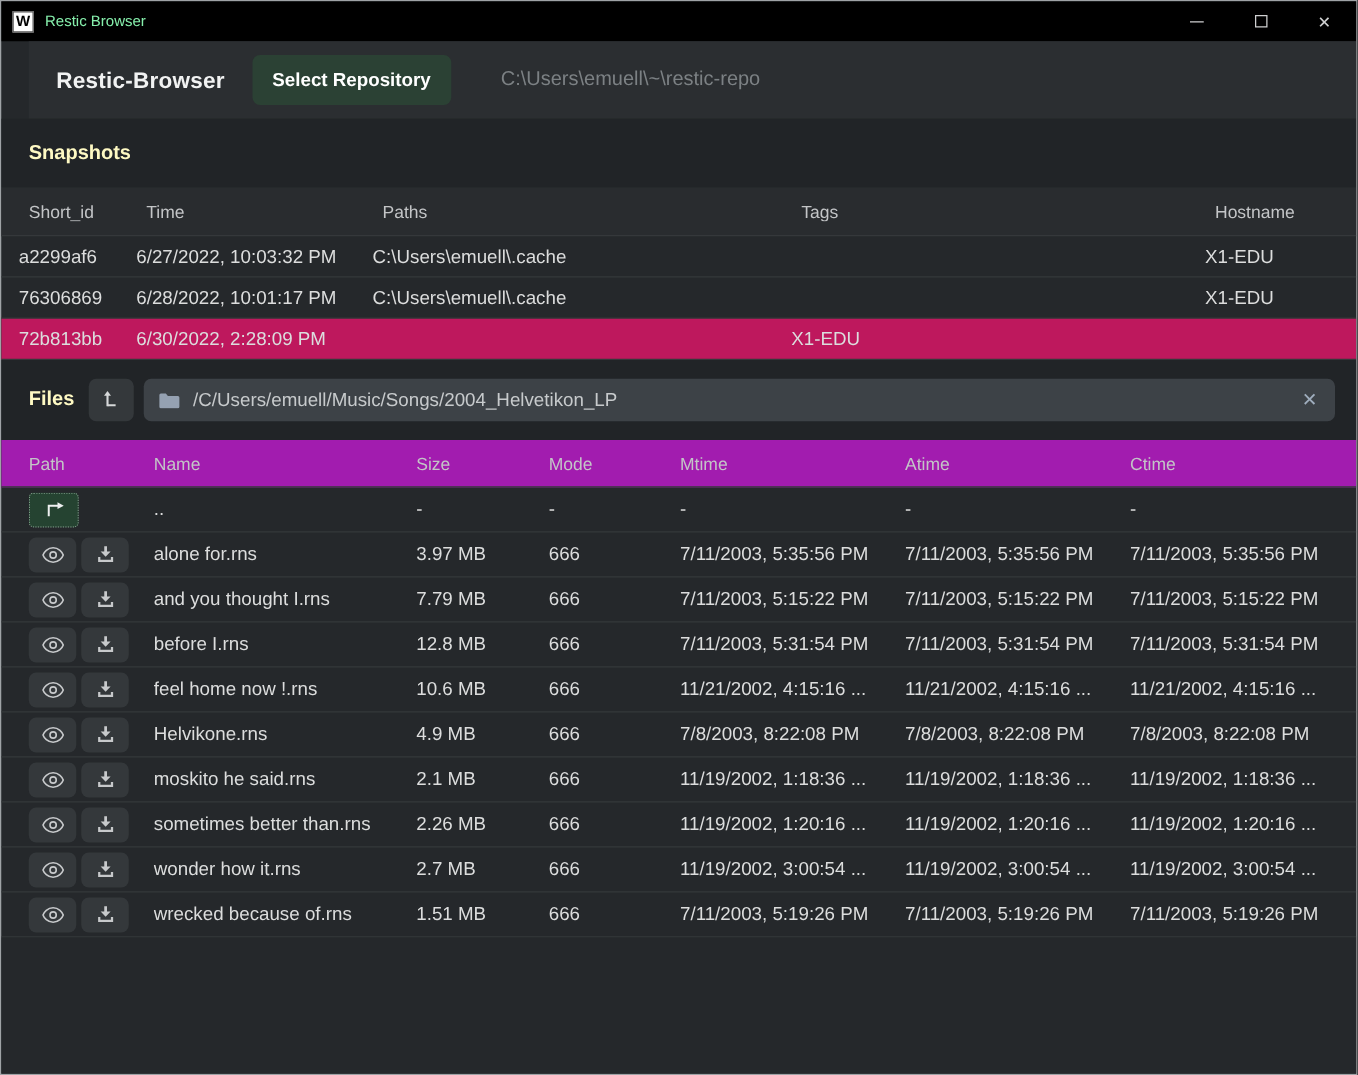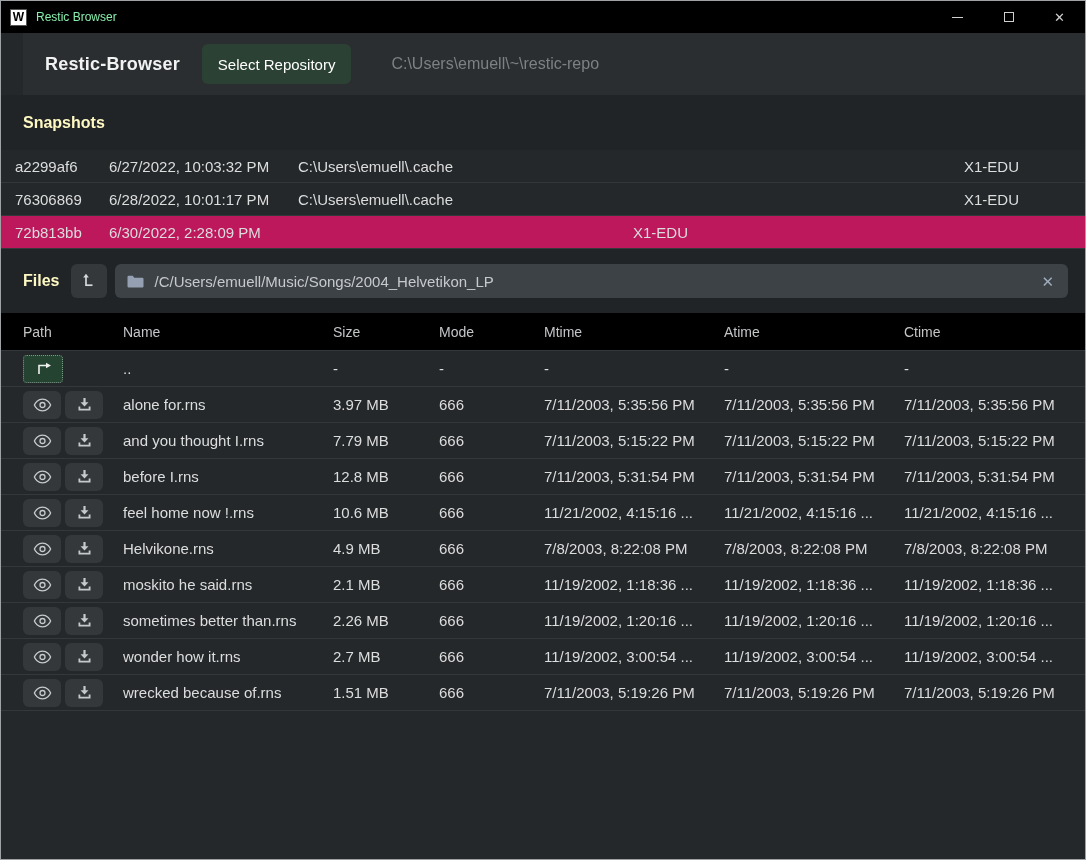--- a/index.html
+++ b/index.html
@@ -20,21 +20,21 @@
   .titlebar .tb-title{margin-left:9px;font-size:12px;color:#86efac;}
   .tb-controls{margin-left:auto;display:flex;height:100%;}
   .tb-btn{width:51px;height:100%;display:flex;align-items:center;justify-content:center;cursor:default;color:#cfd0d1;}
   .glyph-min{display:block;width:11px;height:1px;background:#cfd0d1;}
   .glyph-max{display:block;width:10px;height:10px;border:1px solid #cfd0d1;box-sizing:border-box;}
   .glyph-close{font-size:13px;line-height:1;color:#cfd0d1;}
   
   .appheader{height:62px;flex:0 0 62px;background:#2b2e31;display:flex;align-items:center;padding:0 22px;margin-left:22px;}
   .app-title{font-size:18px;font-weight:700;color:#f1f2f2;letter-spacing:.2px;}
   .repo-btn{margin-left:22px;height:40px;padding:0 16px;background:#2b4134;color:#fff;
-    border:none;border-radius:6px;font-size:15px;font-weight:400;
+    border:none;border-radius:6px;font-size:15px;font-weight:700;
     font-family:inherit;display:flex;align-items:center;}
   .repo-path{margin-left:40px;font-size:16px;color:#7c8184;white-space:nowrap;overflow:hidden;text-overflow:ellipsis;}
   
   .band-dark{background:#212427;}
   .section-title-row{height:55px;flex:0 0 55px;display:flex;align-items:center;padding:0 22px;}
   .section-title{font-size:16px;font-weight:700;color:#fef9c3;}
   
   .snap-header{height:38px;flex:0 0 38px;background:#292c2f;display:grid;
     grid-template-columns:94px 189px 335px 331px 1fr;align-items:center;padding:0 22px;
     border-bottom:1px solid #35383b;}
@@ -45,21 +45,21 @@
   .cell{font-size:15px;color:#dcdddd;white-space:nowrap;overflow:hidden;text-overflow:ellipsis;padding-right:8px;}
   
   .files-toolbar{height:64px;flex:0 0 64px;display:flex;align-items:center;padding:0 17px 0 22px;}
   .tree-btn{margin-left:12px;width:36px;height:34px;background:#34383b;border:none;border-radius:6px;
     display:flex;align-items:center;justify-content:center;flex:0 0 36px;}
   .path-input{margin-left:8px;flex:1;height:34px;background:#3d4247;border-radius:6px;
     display:flex;align-items:center;padding:0 12px;box-sizing:border-box;min-width:0;}
   .path-input .path-text{margin-left:10px;font-size:15px;color:#c7cacc;white-space:nowrap;overflow:hidden;text-overflow:ellipsis;}
   .clear-btn{margin-left:auto;background:none;border:none;color:#9fadbd;font-size:15px;line-height:1;padding:0 2px;font-family:inherit;}
   
-  .files-header{height:37px;flex:0 0 37px;background:#000000;display:grid;
+  .files-header{height:37px;flex:0 0 37px;background:#a21caf;display:grid;
     grid-template-columns:100px 210px 106px 105px 180px 180px 1fr;align-items:center;padding:0 22px;
     border-bottom:1px solid #35383b;}
   .file-row{height:36px;flex:0 0 36px;display:grid;grid-template-columns:100px 210px 106px 105px 180px 180px 1fr;
     align-items:center;padding:0 22px;border-bottom:1px solid #35383b;box-sizing:border-box;}
   .actions{display:flex;gap:4px;align-items:center;}
   .icon-btn{width:38px;height:28px;background:#34383b;border:none;border-radius:6px;
     display:flex;align-items:center;justify-content:center;padding:0;}
   .parent-btn{width:40px;height:28px;background:#254331;border:1px dotted #7e9a88;border-radius:4px;
     display:flex;align-items:center;justify-content:center;padding:0;box-sizing:border-box;}
   .filler{flex:1;background:#25282b;}
@@ -88,20 +88,27 @@
   <div class="appheader">
     <div class="app-title">Restic-Browser</div>
     <button class="repo-btn">Select Repository</button>
     <div class="repo-path">C:\Users\emuell\~\restic-repo</div>
   </div>
 
   <div class="band-dark section-title-row">
     <div class="section-title">Snapshots</div>
   </div>
 
+  <div class="snap-header">
+    <div class="th">Short_id</div>
+    <div class="th">Time</div>
+    <div class="th">Paths</div>
+    <div class="th">Tags</div>
+    <div class="th">Hostname</div>
+  </div>
 
   <div>
       <div class="snap-row">
         <div class="cell">a2299af6</div>
         <div class="cell">6/27/2022, 10:03:32 PM</div>
         <div class="cell">C:\Users\emuell\.cache</div>
         <div class="cell"></div>
         <div class="cell">X1-EDU</div>
       </div>
       <div class="snap-row">

